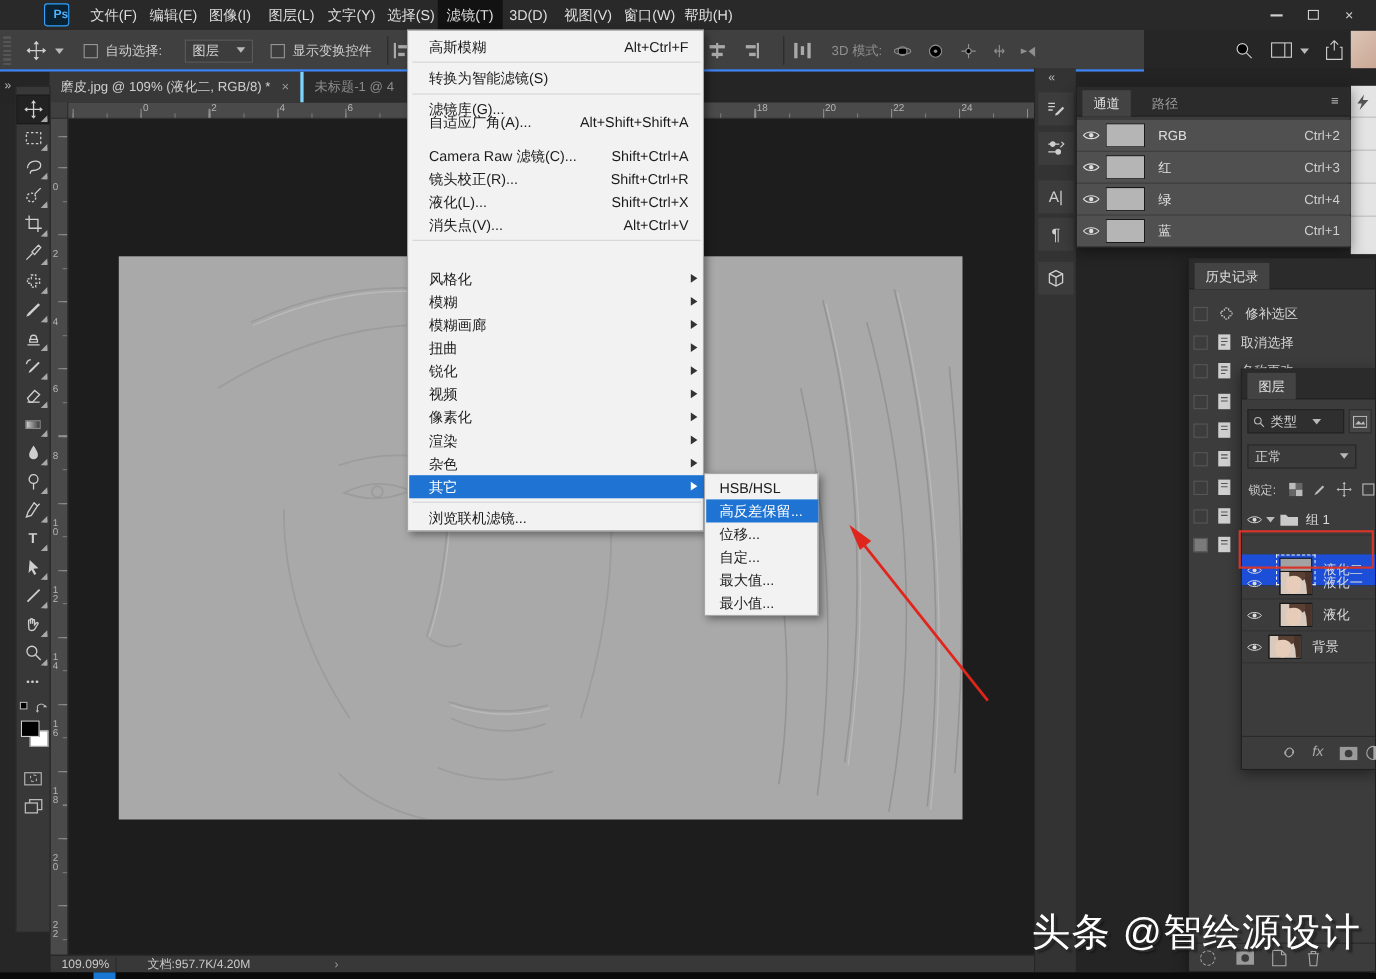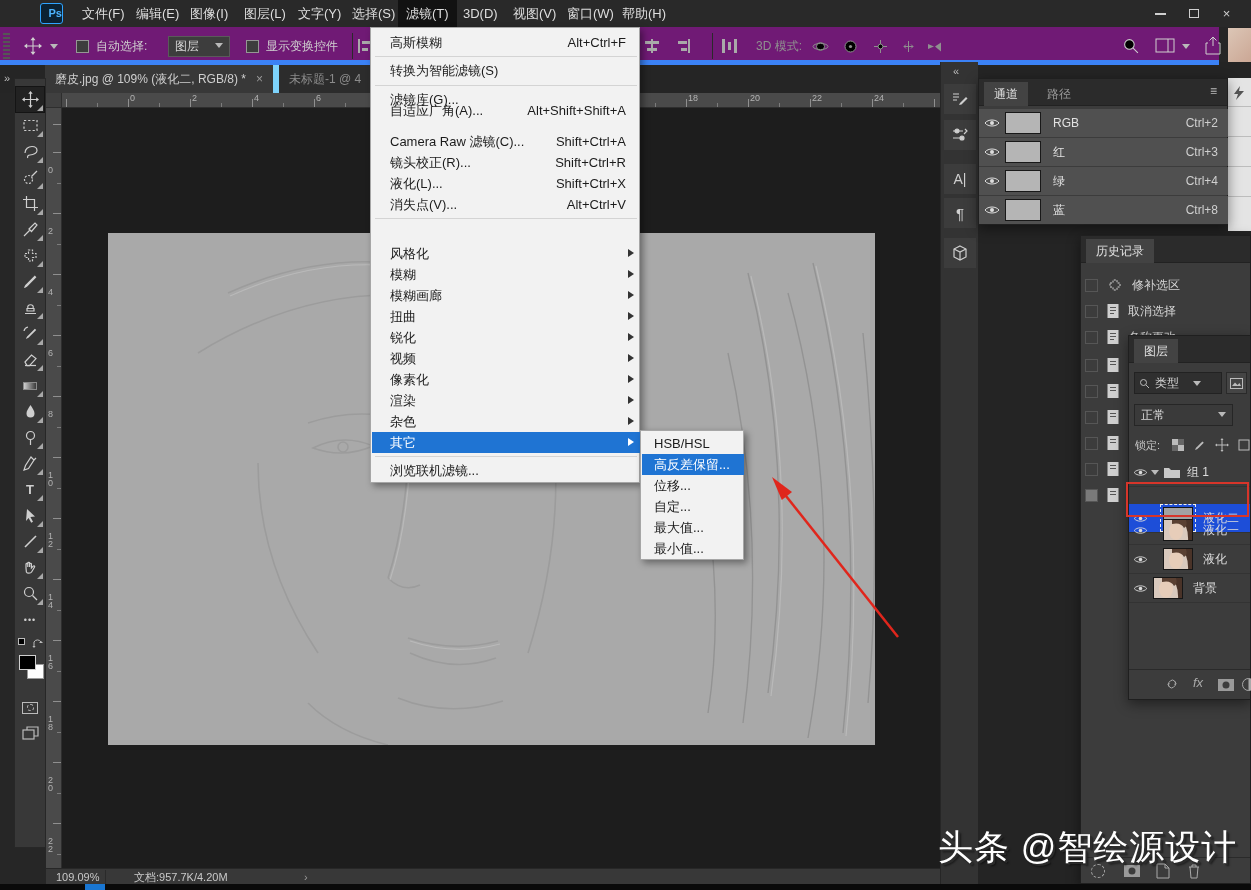--- a/index.html
+++ b/index.html
@@ -12,36 +12,36 @@
   .menubar{position:absolute;left:0;top:0;width:1251px;height:27px;background:#292929;font-size:13px;z-index:15}
   .mitem{position:absolute;top:0;height:27px;line-height:27px;padding:0 8px;color:#dedede;cursor:default}
   .mitem.active{background:#121212}
   .pslogo{position:absolute;left:40px;top:3px;width:23px;height:21px;border:1px solid #2ea3ff;border-radius:3px;background:#0b2233;color:#4db5ff;font-size:11px;font-weight:bold;text-align:right;line-height:19px}
   .winbtns{position:absolute;right:8px;top:0;height:27px;display:flex}
   .winbtn{width:33px;height:27px;display:flex;align-items:center;justify-content:center;color:#cfcfcf}
   .minbar{width:11px;height:2px;background:#cfcfcf}
   .maxbox{width:10px;height:9px;border:1px solid #cfcfcf}
 
   
-  .optionsbar{position:absolute;left:0;top:27px;width:1219px;height:38px;background:#701a75;border-bottom:5px solid #3b82f6;font-size:12px;z-index:5}
+  .optionsbar{position:absolute;left:0;top:27px;width:1040px;height:38px;background:#404040;border-bottom:2px solid #3b82f6;font-size:12px;z-index:5}
   .grip{position:absolute;left:3px;top:6px;width:7px;height:26px;background:repeating-linear-gradient(180deg,#555 0 2px,transparent 2px 4px)}
   .checkbox{position:absolute;width:13px;height:13px;border:1px solid #969696;background:#3d3d3d}
   .obar-label{position:absolute;top:0;height:38px;line-height:38px;color:#cfcfcf}
   .dd{position:absolute;height:21px;border:1px solid #5a5a5a;background:#3d3d3d;color:#d6d6d6;line-height:19px;padding:0 6px;font-size:12px}
   .car{width:0;height:0;border-left:4px solid transparent;border-right:4px solid transparent;border-top:5px solid #b9b9b9;display:inline-block}
   .vdiv{position:absolute;width:1px;background:#2a2a2a;top:6px;height:26px}
   .alicon{position:absolute;top:12px;width:15px;height:14px}
   .alicon i{display:block;position:absolute;background:#a9a9a9}
   .gray3d{color:#8f8f8f}
 
   
   .tabbar{position:absolute;left:0;top:65px;width:940px;height:28px;background:#252525;font-size:12px;z-index:4}
   .dtab{position:absolute;top:0;height:28px;line-height:28px;padding:0 10px;white-space:nowrap;overflow:hidden}
   .dtab.on{background:#383838;color:#cfcfcf}
-  .dtab.off{background:#2c2c2c;color:#8b8b8b;border-left:6px solid #7dd3fc}
+  .dtab.off{background:#2c2c2c;color:#8b8b8b;border-left:3px solid #7dd3fc}
   .tabclose{color:#9a9a9a;margin-left:10px}
 
   
   .hruler{position:absolute;left:46px;top:93px;width:894px;height:15px;background:#4a4a4a;border-bottom:1px solid #2e2e2e;z-index:3}
   .hruler .lab{position:absolute;top:0;font-size:9px;color:#b3b3b3}
   .hticks1{position:absolute;left:0;right:0;bottom:0;height:4px;background:repeating-linear-gradient(90deg,#7c7c7c 0 1px,transparent 1px 31px);background-position-x:20px}
   .hticks2{position:absolute;left:0;right:0;bottom:0;height:8px;background:repeating-linear-gradient(90deg,#8f8f8f 0 1px,transparent 1px 62px);background-position-x:20px}
   .vruler{position:absolute;left:46px;top:108px;width:16px;height:760px;background:#4a4a4a;border-right:1px solid #2e2e2e;z-index:3}
   .vruler .lab{position:absolute;left:2px;font-size:9px;line-height:8px;color:#b3b3b3;white-space:pre-line}
   .vticks1{position:absolute;top:0;bottom:0;right:0;width:4px;background:repeating-linear-gradient(180deg,#7c7c7c 0 1px,transparent 1px 30.5px);background-position-y:44px}
@@ -538,21 +538,21 @@
     </div>
     <div class="chrow" style="top:117px">
       <span class="eyewell">
           <svg width="16" height="10" viewBox="0 0 16 10">
             <path d="M1 5C4 1 12 1 15 5 12 9 4 9 1 5z" stroke="#ddd" fill="none"></path>
             <circle cx="8" cy="5" r="2" fill="#ddd"></circle>
           </svg>
         </span>
       <span class="chthumb"></span>
       <span class="chname">蓝</span>
-      <span class="chkey">Ctrl+8</span>
+      <span class="chkey">Ctrl+1</span>
     </div>
   </div>
 
   <div class="panel" style="left:1080px;top:235px;width:171px;height:649px;z-index:7">
     <div class="ptabbar">
       <div class="ptab on" style="left:5px">历史记录</div>
     </div>
     <div class="hrow" style="top:36px">
       <span class="hwell"></span>
       <svg class="docicon" width="18" height="16" viewBox="0 0 18 16">

